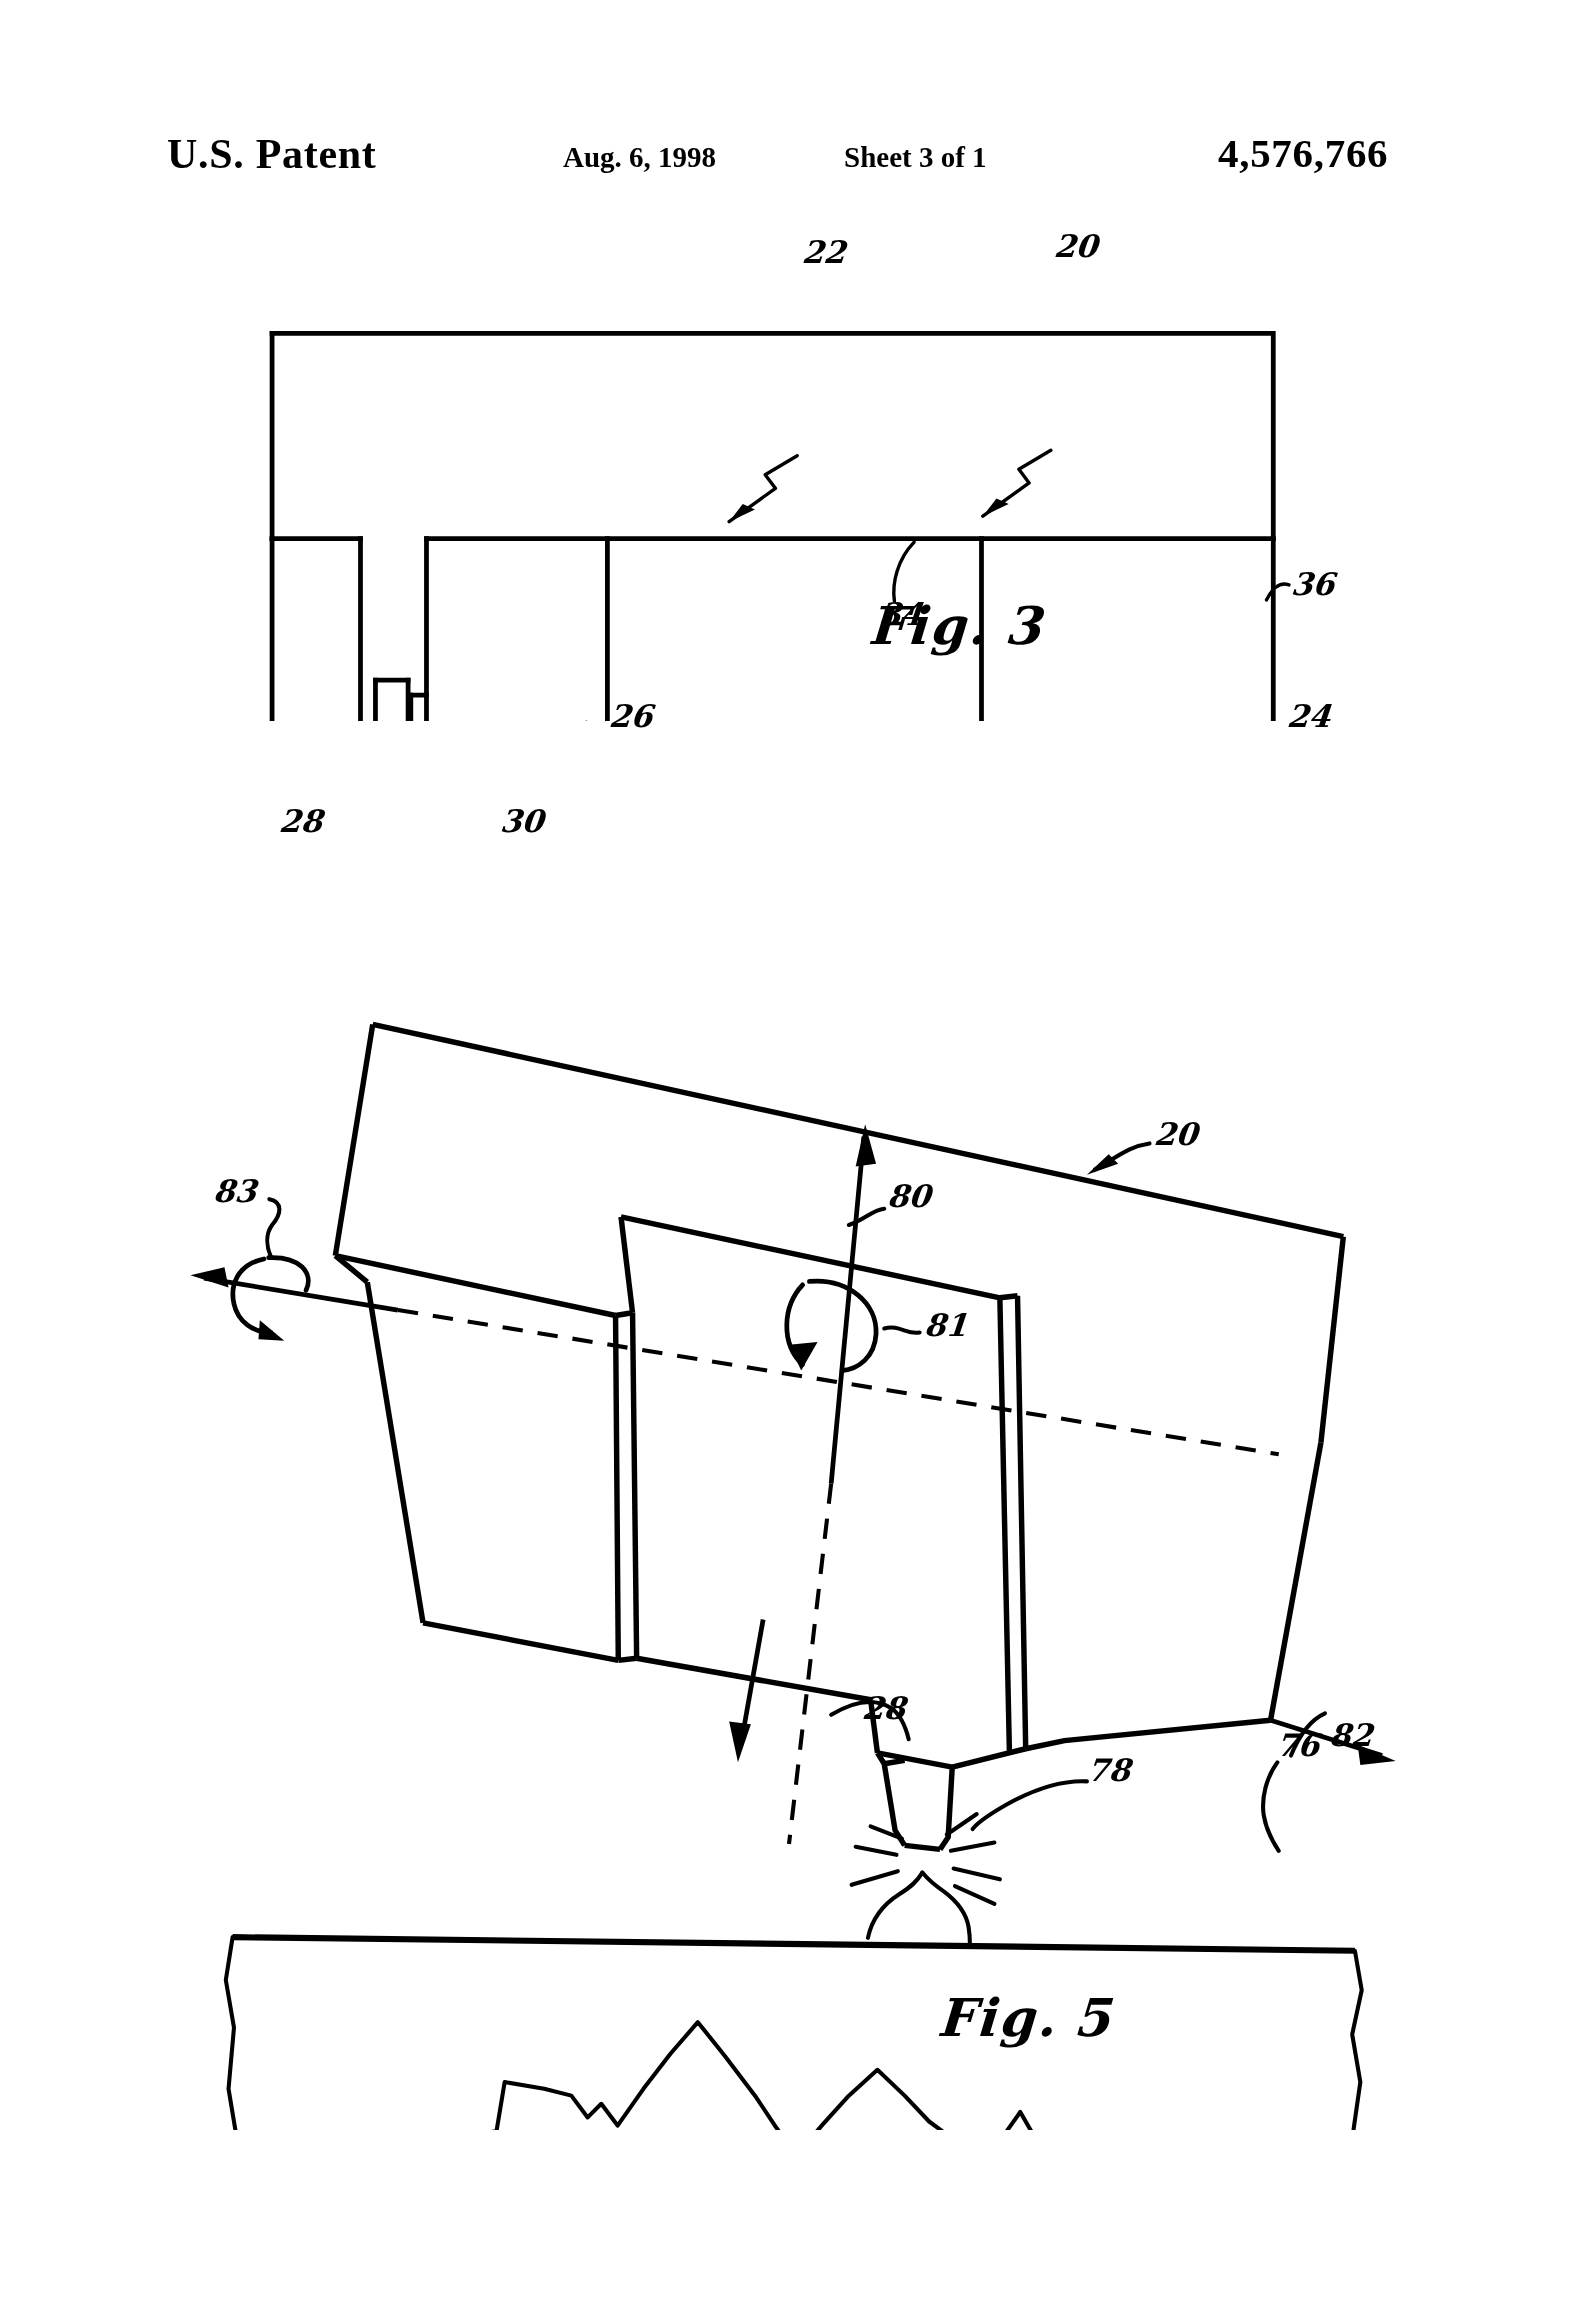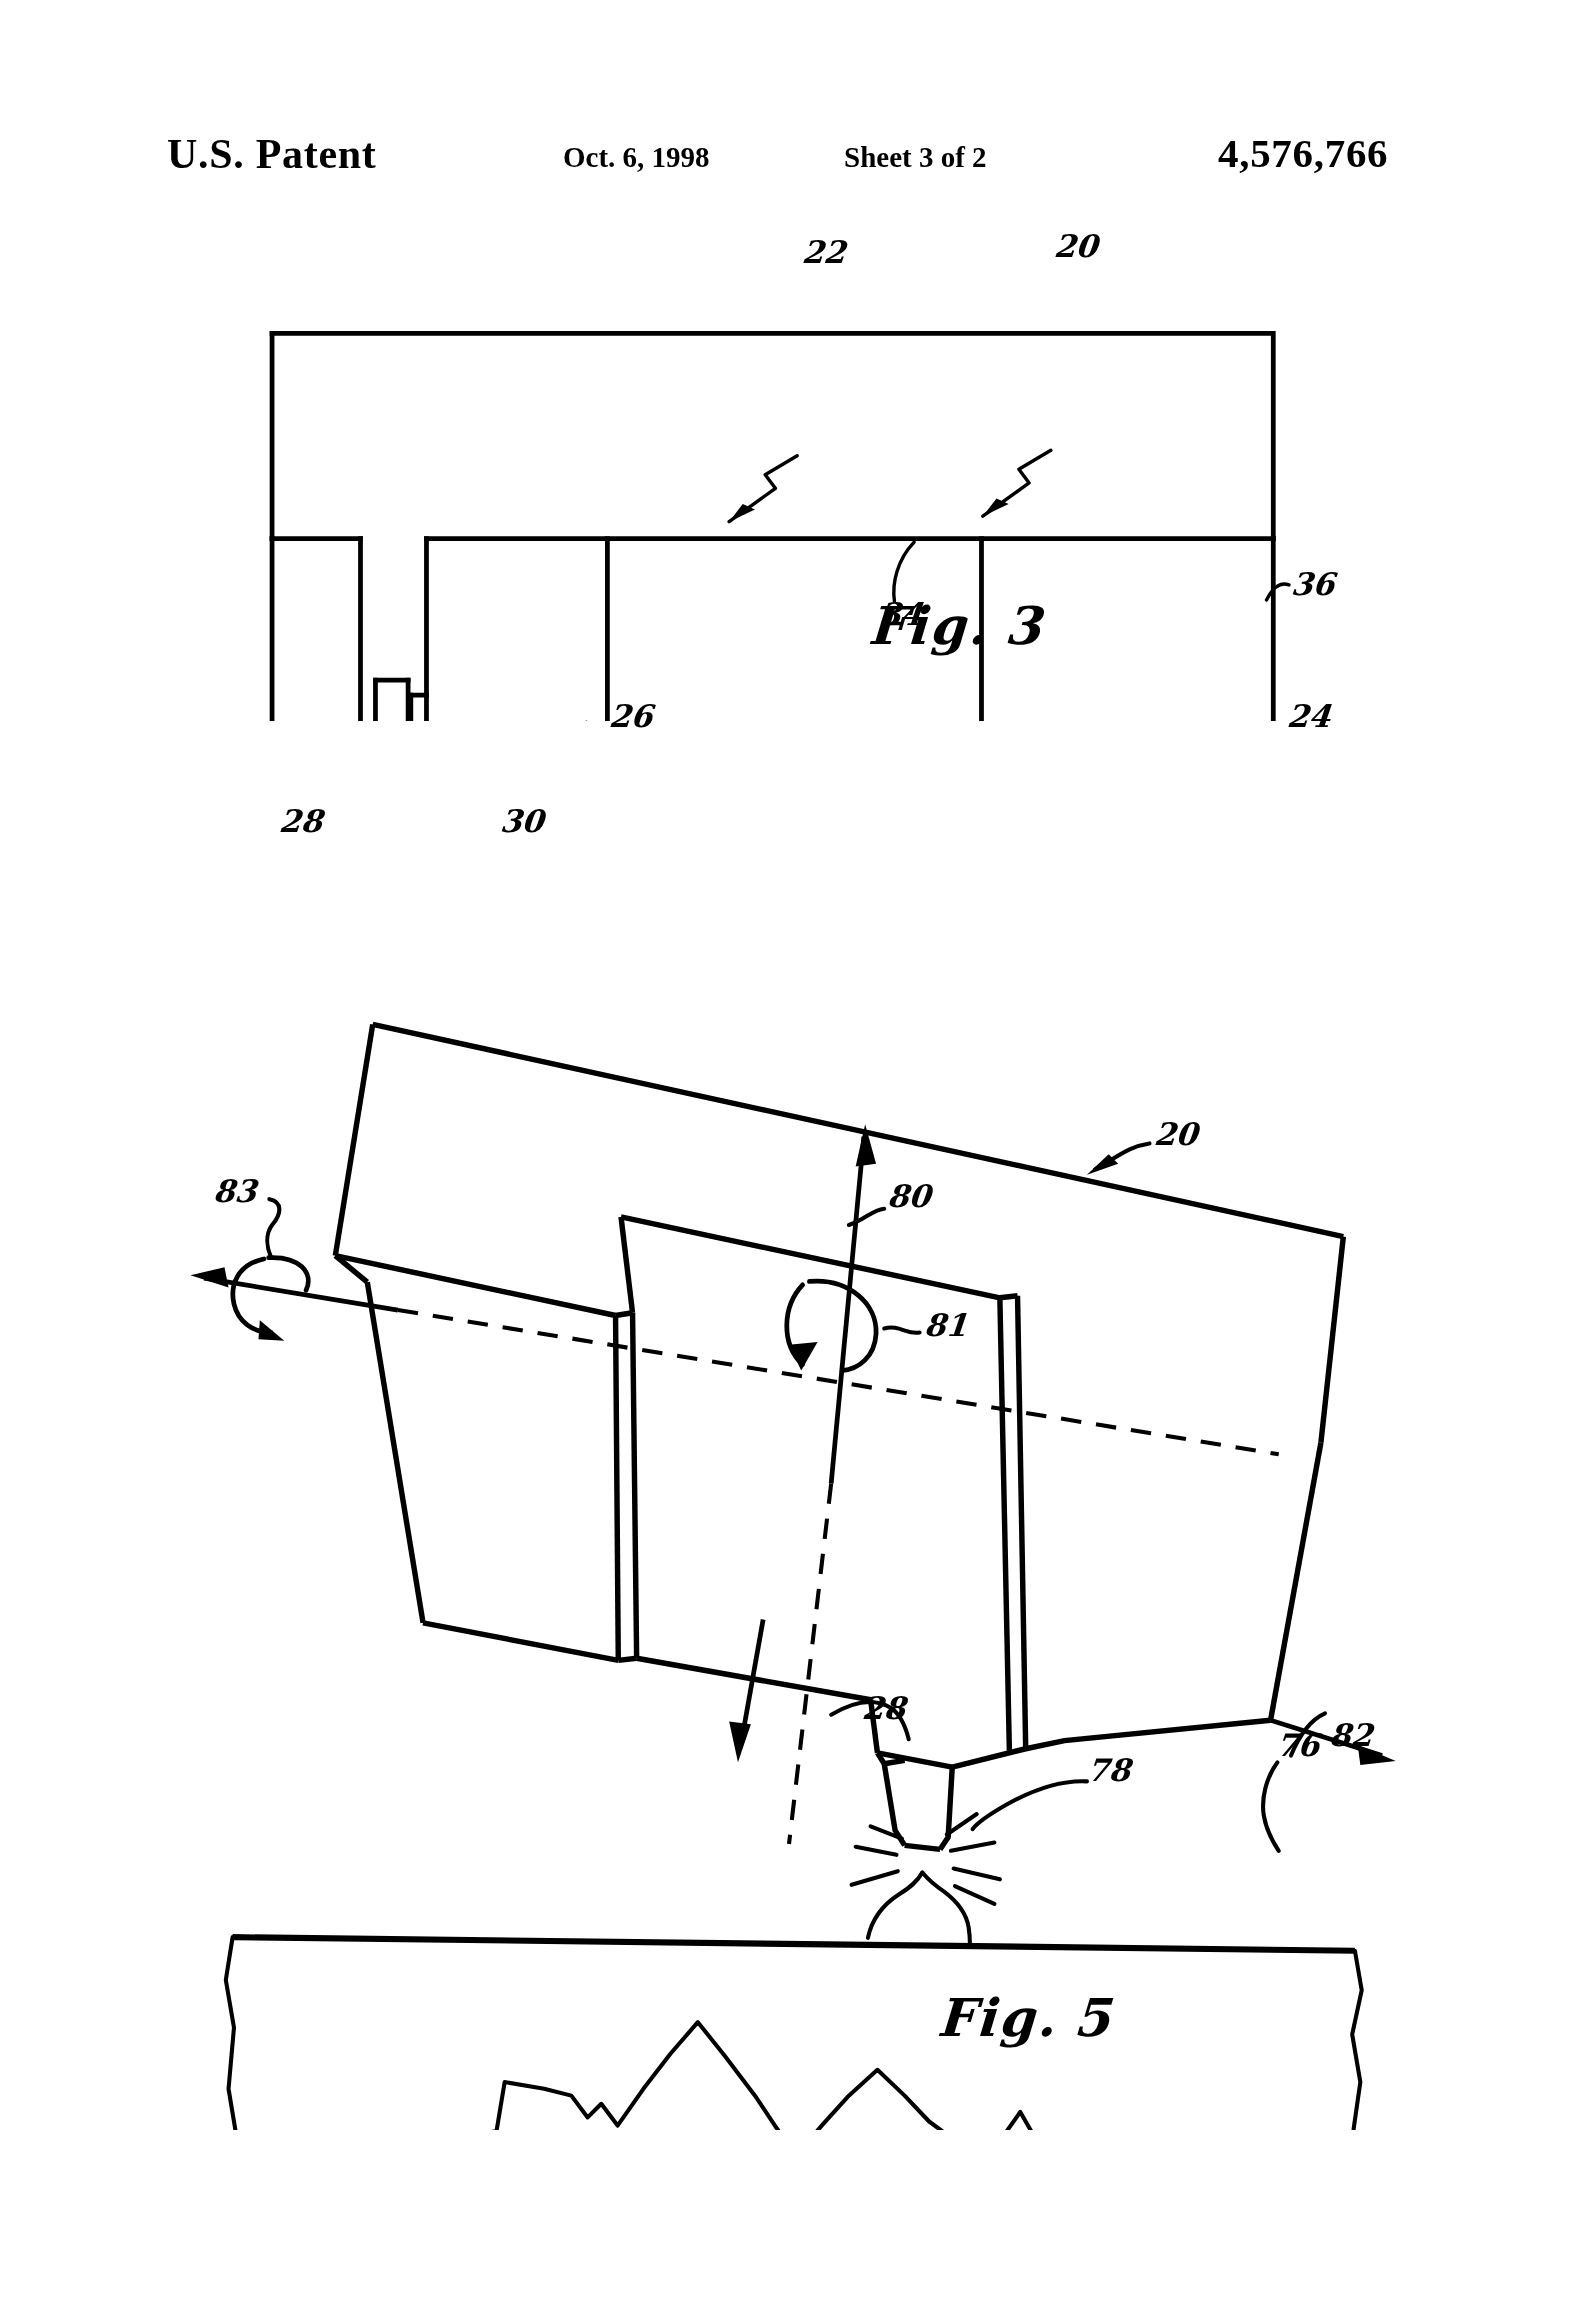--- a/index.html
+++ b/index.html
@@ -91,22 +91,22 @@
     color: #000;
     white-space: nowrap;
     transform: skewX(-8deg);
   }
 </style>
 </head>
 <body>
 
 <div class="page-header">
   <div class="hdr-item hdr-office">U.S. Patent</div>
-  <div class="hdr-item hdr-date">Oct. 6, 1998</div>
-  <div class="hdr-item hdr-sheet">Sheet 3 of 2</div>
+  <div class="hdr-item hdr-date">Aug. 6, 1998</div>
+  <div class="hdr-item hdr-sheet">Sheet 3 of 1</div>
   <div class="hdr-item hdr-number">4,576,766</div>
 </div>
 
 <div class="fig" id="fig3-wrap">
   <svg width="1578" height="517" viewBox="0 0 2320 760">
     <g fill="none" stroke="#000" stroke-width="7" stroke-linecap="square" stroke-linejoin="miter">
 
       <path d="M 400 190 L 1872 190 L 1872 492"></path>
       <path d="M 400 190 L 400 492"></path>
 

